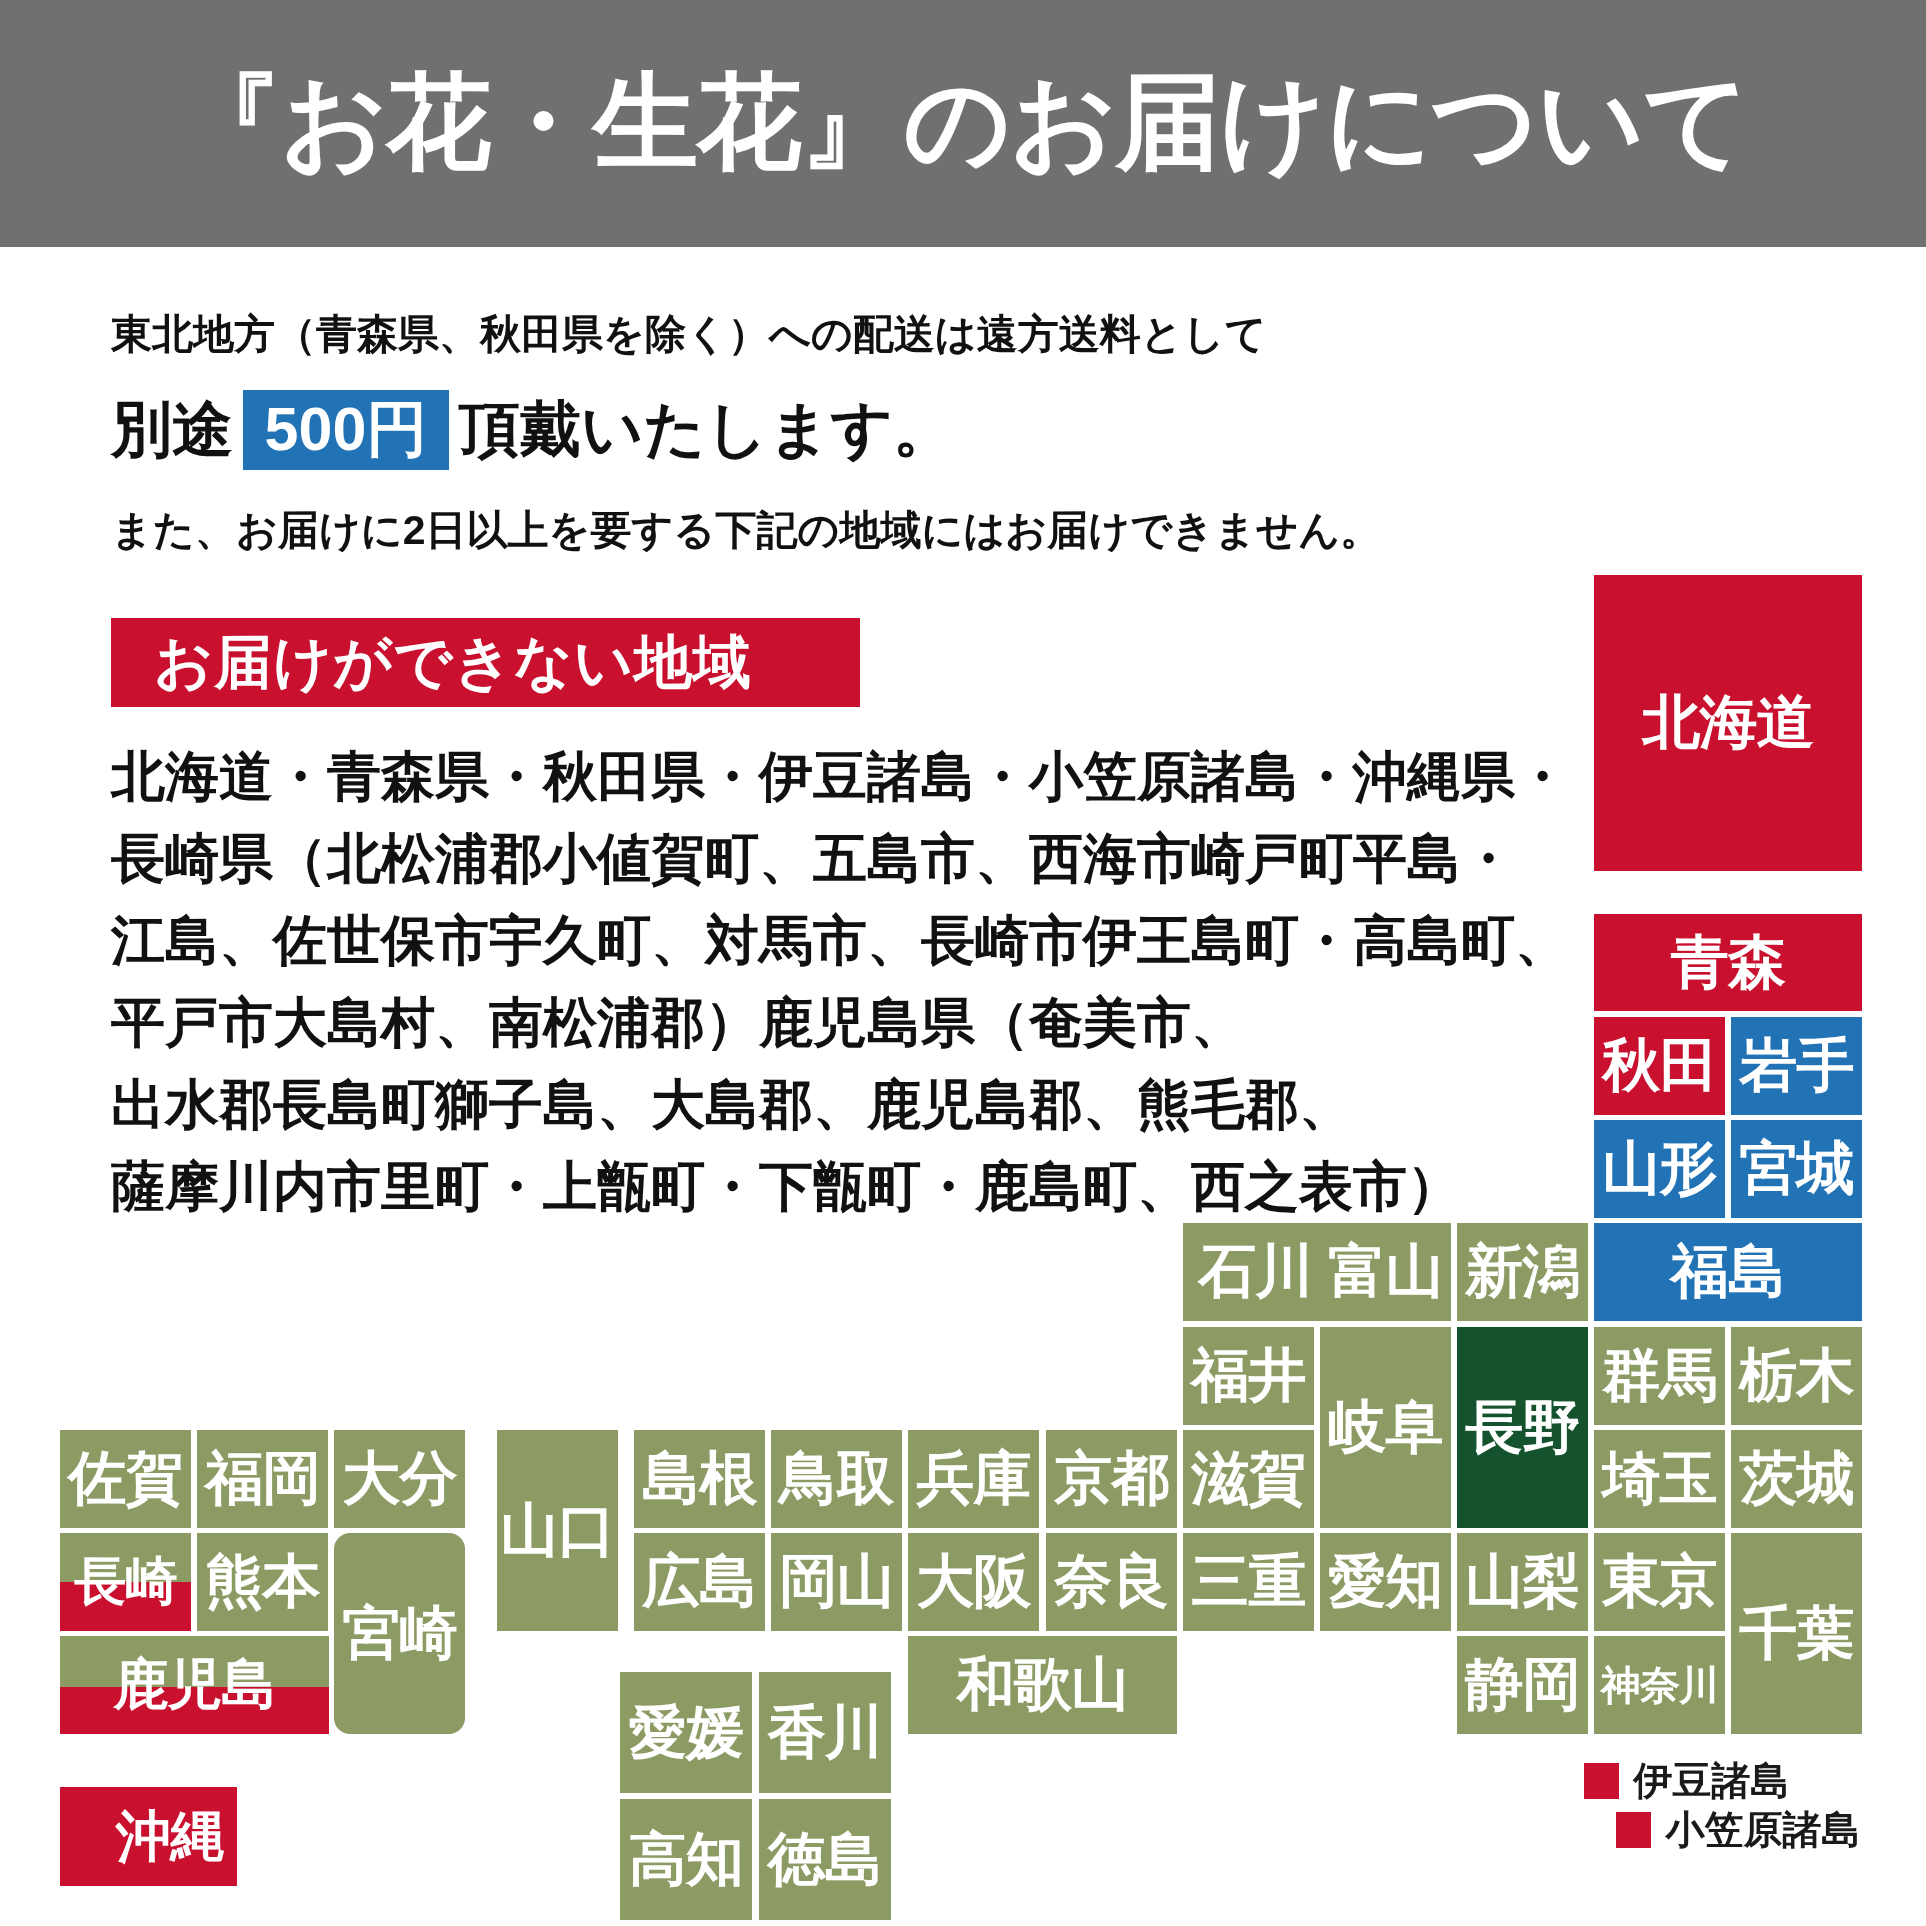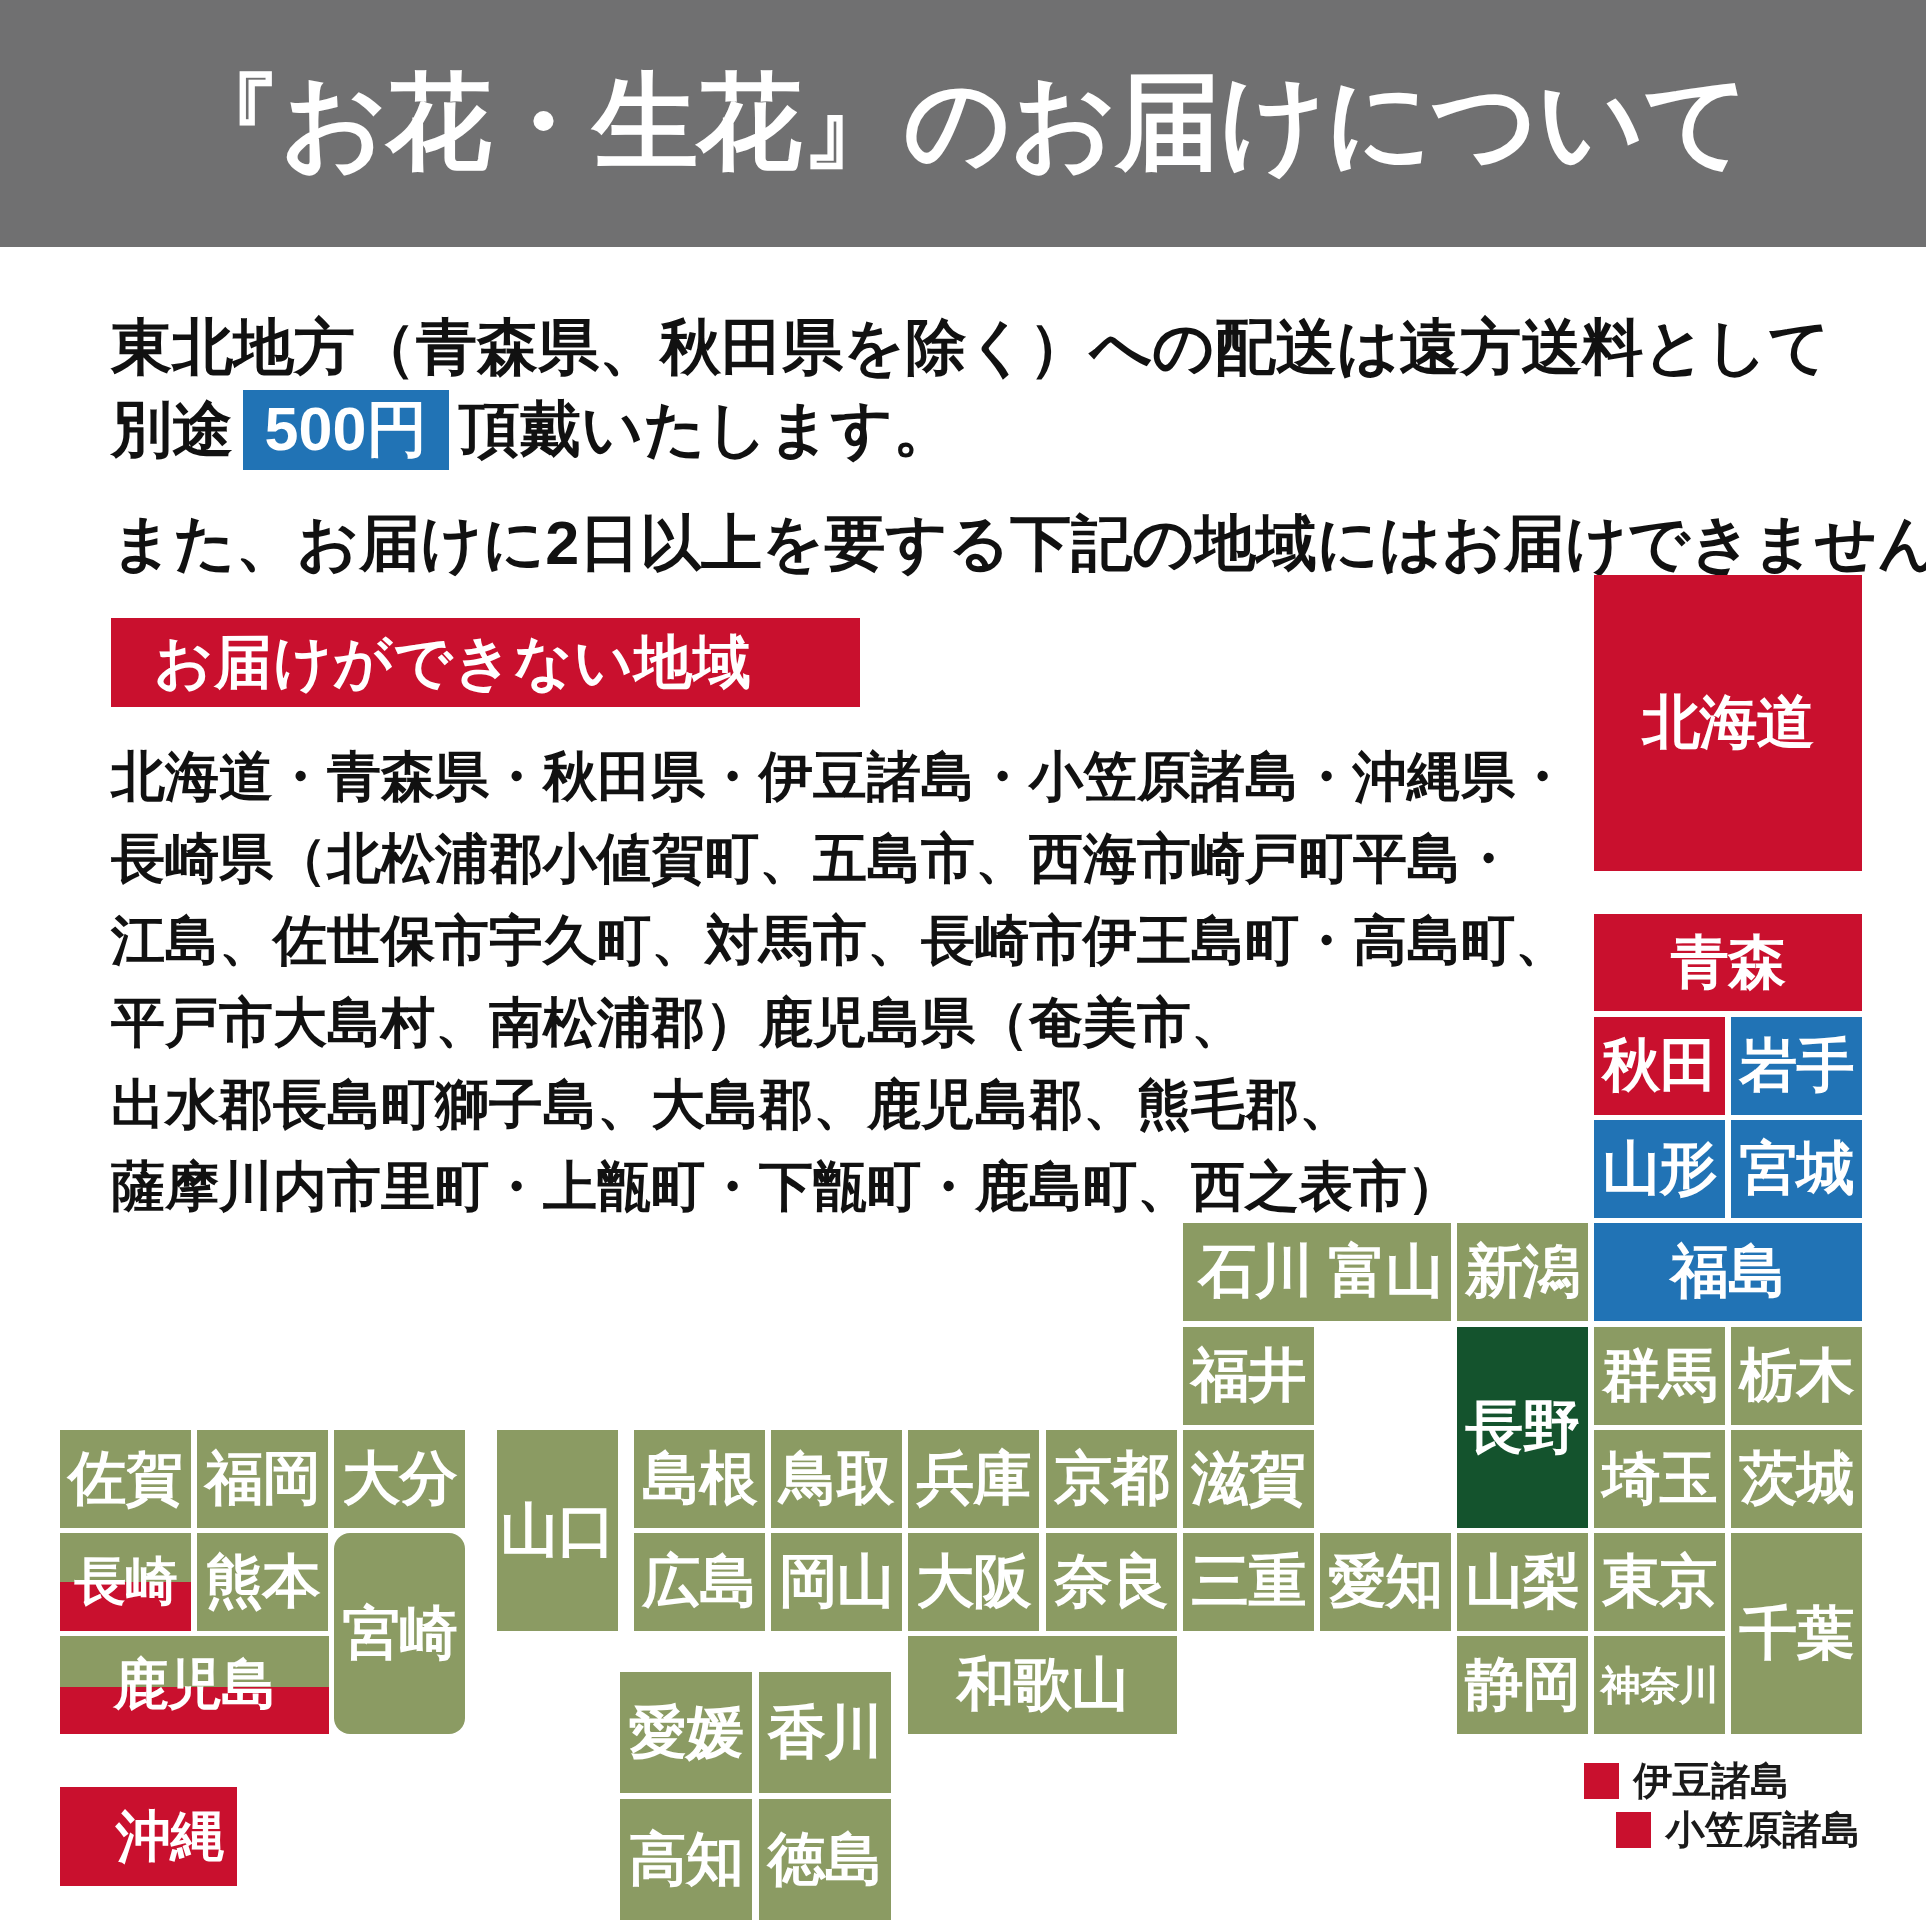--- a/index.html
+++ b/index.html
@@ -6,21 +6,21 @@
   body{
     width:1926px;height:1926px;position:relative;overflow:hidden;
     background:#ffffff;color:#111111;
     font-family:"Liberation Sans",sans-serif;font-weight:bold;
   }
   .header{
     position:absolute;left:0;top:0;width:1926px;height:247px;
     display:flex;align-items:center;justify-content:center;
   }
   .header-title{font-size:105px;color:#ffffff;white-space:nowrap;letter-spacing:-1.5px;}
-  .intro-line{position:absolute;left:111px;font-size:61px;white-space:nowrap;}
+  .intro-line{position:absolute;left:111px;font-size:41px;white-space:nowrap;}
   .intro-row{
     position:absolute;left:111px;top:390px;height:80px;
     display:flex;align-items:center;font-size:61px;white-space:nowrap;
   }
   .highlight{
     display:inline-flex;align-items:center;justify-content:center;
     height:80px;padding:0 21.6px;margin:0 10px;color:#ffffff;
   }
   .banner{
     position:absolute;left:111px;top:618px;width:749px;height:89px;
@@ -72,20 +72,21 @@
     <div class="cell" style="left: 1594px; top: 914px; width: 268px; height: 97px; background: rgb(201, 16, 46);">青森</div>
     <div class="cell" style="left: 1594px; top: 1017px; width: 131px; height: 98px; background: rgb(201, 16, 46);">秋田</div>
     <div class="cell" style="left: 1731px; top: 1017px; width: 131px; height: 98px; background: rgb(33, 115, 181);">岩手</div>
     <div class="cell" style="left: 1594px; top: 1120px; width: 131px; height: 98px; background: rgb(33, 115, 181);">山形</div>
     <div class="cell" style="left: 1731px; top: 1120px; width: 131px; height: 98px; background: rgb(33, 115, 181);">宮城</div>
     <div class="cell" style="left: 1594px; top: 1223px; width: 268px; height: 98px; background: rgb(33, 115, 181);">福島</div>
     <div class="cell" style="left: 1183px; top: 1223px; width: 145px; height: 98px; background: rgb(139, 155, 99);">石川</div>
     <div class="cell" style="left: 1320px; top: 1223px; width: 131px; height: 98px; background: rgb(139, 155, 99);">富山</div>
     <div class="cell" style="left: 1457px; top: 1223px; width: 131px; height: 98px; background: rgb(139, 155, 99);">新潟</div>
     <div class="cell" style="left: 1183px; top: 1327px; width: 131px; height: 98px; background: rgb(139, 155, 99);">福井</div>
+    <div class="cell" style="left: 1320px; top: 1327px; width: 131px; height: 201px; background: rgb(139, 155, 99);">岐阜</div>
     <div class="cell" style="left: 1457px; top: 1327px; width: 131px; height: 201px; background: #14532d;">長野</div>
     <div class="cell" style="left: 1594px; top: 1327px; width: 131px; height: 98px; background: rgb(139, 155, 99);">群馬</div>
     <div class="cell" style="left: 1731px; top: 1327px; width: 131px; height: 98px; background: rgb(139, 155, 99);">栃木</div>
     <div class="cell" style="left: 1183px; top: 1430px; width: 131px; height: 98px; background: rgb(139, 155, 99);">滋賀</div>
     <div class="cell" style="left: 1594px; top: 1430px; width: 131px; height: 98px; background: rgb(139, 155, 99);">埼玉</div>
     <div class="cell" style="left: 1731px; top: 1430px; width: 131px; height: 98px; background: rgb(139, 155, 99);">茨城</div>
     <div class="cell" style="left: 1183px; top: 1533px; width: 131px; height: 98px; background: rgb(139, 155, 99);">三重</div>
     <div class="cell" style="left: 1320px; top: 1533px; width: 131px; height: 98px; background: rgb(139, 155, 99);">愛知</div>
     <div class="cell" style="left: 1457px; top: 1533px; width: 131px; height: 98px; background: rgb(139, 155, 99);">山梨</div>
     <div class="cell" style="left: 1594px; top: 1533px; width: 131px; height: 98px; background: rgb(139, 155, 99);">東京</div>

